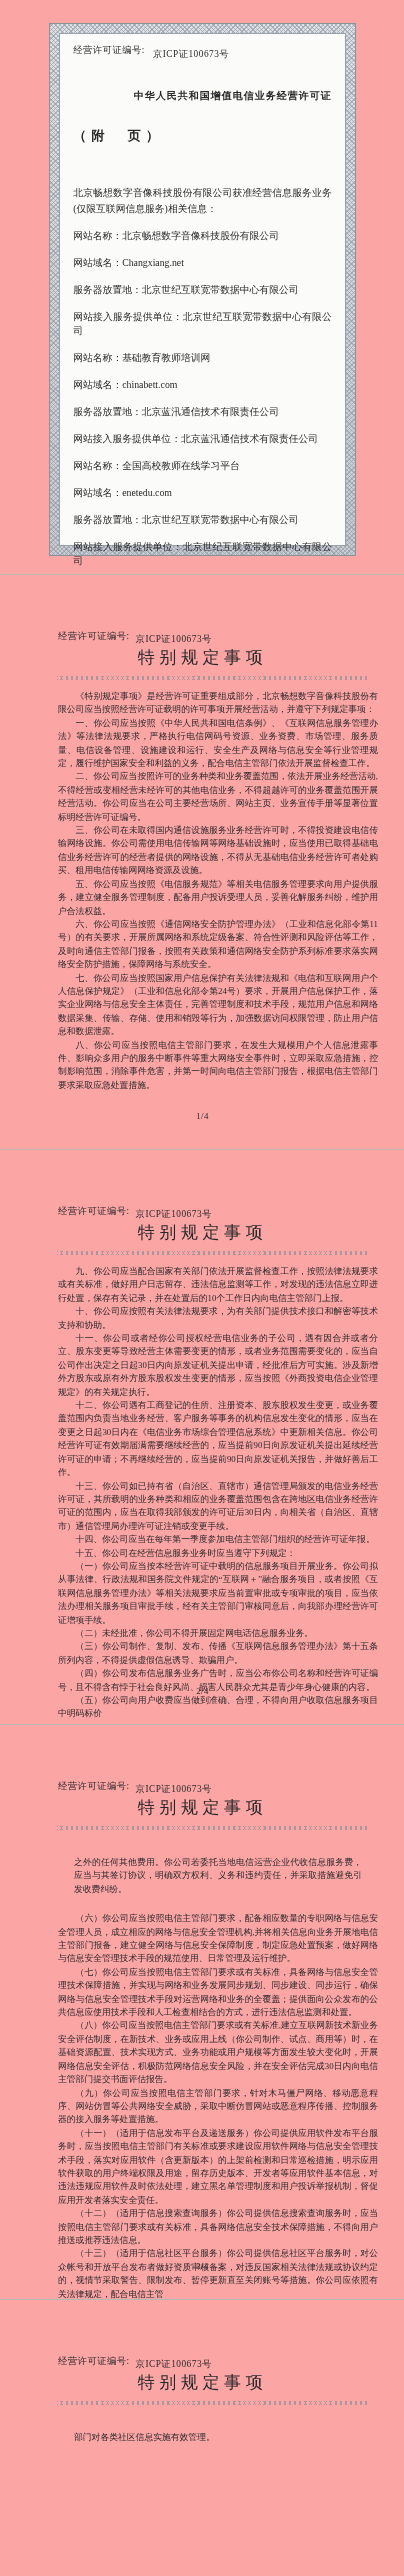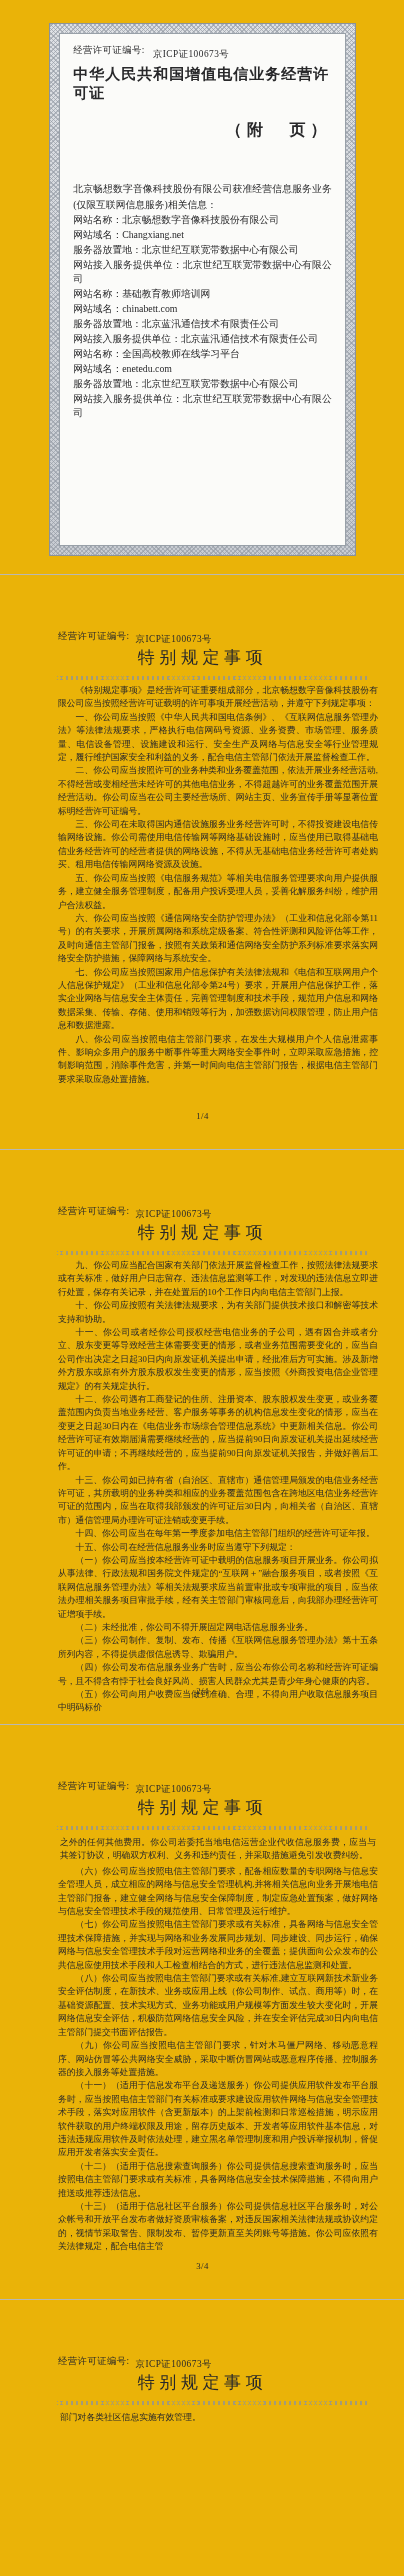--- a/index.html
+++ b/index.html
@@ -1,49 +1,49 @@
 <!DOCTYPE html>
 <html style="font-size:8.2px"><head>
 <meta charset="utf-8">
 <style>
   html,body { margin:0; padding:0; background:#ffffff; }
   body { width:405px; font-family:"Liberation Serif","DejaVu Serif",serif; color:#28282a; }
 
-  .page { position:relative; width:405px; height:574px; background:#eab308; overflow:hidden; border-bottom:0.5px solid #b8b8b4; }
+  .page { position:relative; width:405px; height:574px; background:#fca5a5; overflow:hidden; border-bottom:0.5px solid #b8b8b4; }
   .page:last-child { border-bottom:none; height:573px; }
 
   
   .frame { position:absolute; left:49px; top:23px; width:307px; height:533px; box-sizing:border-box; padding:8.8px;
            border:0.5px solid #8a929b;
            background:
              repeating-linear-gradient(45deg, rgba(145,152,162,.6) 0 1px, rgba(0,0,0,0) 1px 3.1px),
              repeating-linear-gradient(-45deg, rgba(145,152,162,.6) 0 1px, rgba(0,0,0,0) 1px 3.1px),
              linear-gradient(#dde0e4,#c8ccd2); }
   .frame-inner { position:relative; width:100%; height:100%; box-sizing:border-box; border:0.5px solid #98a0a8;
                  background:#fbfbf9; padding:10.3px 13.4px; }
   .lic-no { font-size:9.3px; letter-spacing:0.5px; }
   .lic-no .val { display:inline-block; transform:translate(5.2px,3.6px); }
-  .cert-title { margin-top:8px; text-align:left; font-size:15px; font-weight:bold; letter-spacing:1px; }
-  .cert-sub { margin-top:17px; text-align:right; font-size:16px; font-weight:bold; letter-spacing:5.2px; }
+  .cert-title { margin-top:32px; text-align:right; font-size:10px; font-weight:bold; letter-spacing:1px; }
+  .cert-sub { margin-top:24px; text-align:left; font-size:13px; font-weight:bold; letter-spacing:5.2px; }
   .cert-intro { margin-top:40px; font-size:9.8px; line-height:15.5px; text-align:justify; }
-  .cert-item { margin-top:1px; font-size:9.8px; line-height:14px; text-align:justify; }
+  .cert-item { margin-top:13px; font-size:9.8px; line-height:14px; text-align:justify; }
 
   
   .doc-header { position:absolute; left:58px; top:55px; font-size:9.3px; letter-spacing:0.5px; }
   .doc-header .val { display:inline-block; transform:translate(3.1px,2.6px); }
   .sp-title { position:absolute; top:71px; left:0; width:100%; text-align:center;
               font-size:17px; font-weight:normal; letter-spacing:4.6px; }
   .rule { position:absolute; top:101px; left:57px; width:311px; height:3.6px; opacity:.75;
           background:
             repeating-linear-gradient(115deg, #8d939b 0 1px, rgba(0,0,0,0) 1px 4.6px),
             repeating-linear-gradient(65deg, #8d939b 0 1px, rgba(0,0,0,0) 1px 4.6px); }
-  .body-text { position:absolute; left:58px; top:109px; width:320px; font-size:8.8px; line-height:13.4px;
+  .body-text { position:absolute; left:58px; top:115px; width:320px; font-size:8.8px; line-height:13.4px;
                text-align:justify; }
   .para { text-indent:2em; margin:0; }
-  .cont { text-indent:0; margin:2px;font-family:Liberation Serif, serif; }
+  .cont { text-indent:0; margin:16px;font-family:Liberation Serif, serif; }
   .page-num { position:absolute; bottom:28px; left:0; width:100%; text-align:center; font-size:8.8px; letter-spacing:0.5px; }
 </style>
 </head>
 <body>
 
 <section class="page">
   <div class="frame">
     <div class="frame-inner">
       <div class="lic-no">
         <span>经营许可证编号:</span>

